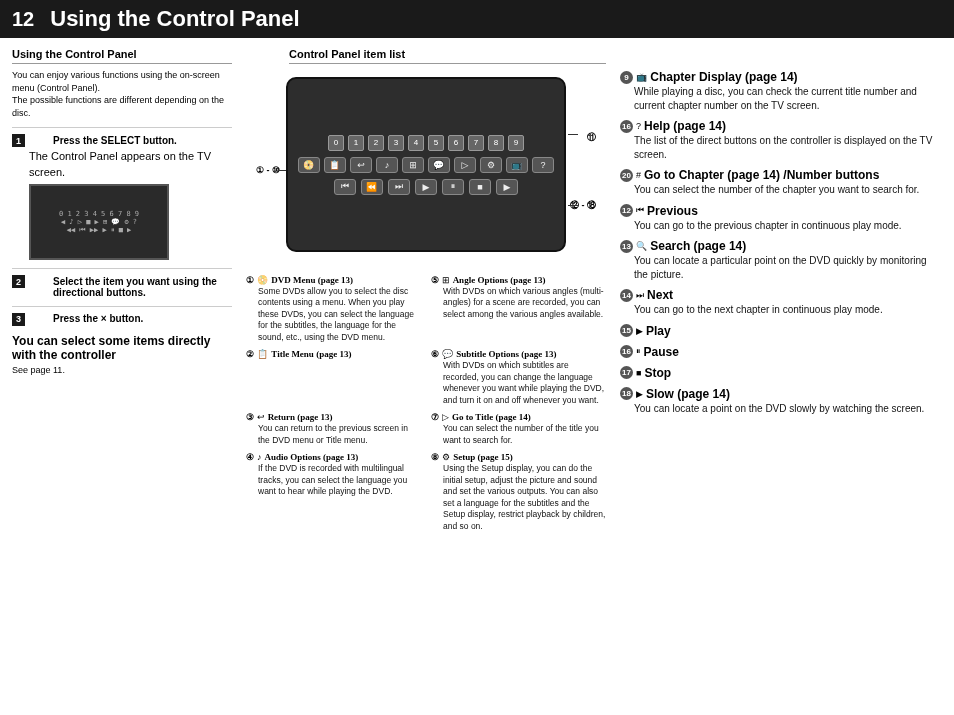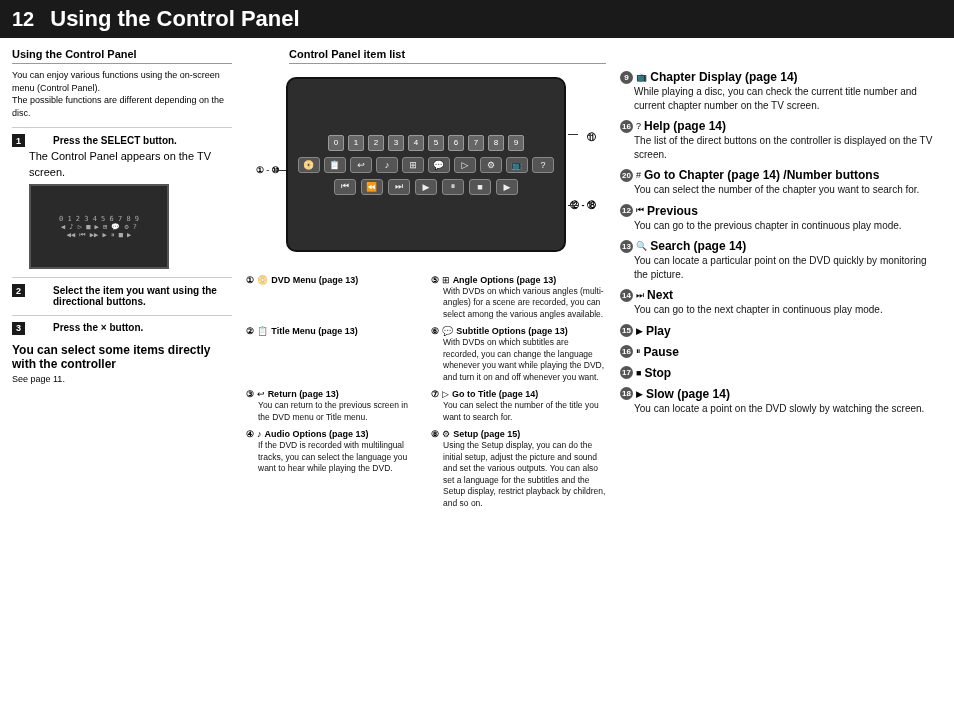--- a/index.html
+++ b/index.html
@@ -99,21 +99,21 @@
       font-size: 11px;
       line-height: 1.4;
       margin-left: 17px;
     }
 
     
     .tv-screen {
       background: #2a2a2a;
       border: 2px solid #555;
       width: 140px;
-      height: 85px;
+      height: 76px;
       margin: 4px 0 4px 17px;
       display: flex;
       align-items: center;
       justify-content: center;
       overflow: hidden;
     }
     .tv-screen-inner {
       font-size: 7px;
       color: #aaa;
       text-align: center;
@@ -196,20 +196,21 @@
       font-weight: bold;
     }
 
     .item-icon {
       font-size: 9px;
     }
 
     .item-title {
       font-size: 9px;
       font-weight: bold;
+      font-family: Liberation Serif, serif;
     }
 
     .item-desc {
       font-size: 8.5px;
       line-height: 1.35;
       color: #111;
       margin-left: 12px;
     }
 
     
@@ -360,38 +361,39 @@
           <div class="remote-btn-icon">⏮</div>
           <div class="remote-btn-icon">⏪</div>
           <div class="remote-btn-icon">⏭</div>
           <div class="remote-btn-icon">▶</div>
           <div class="remote-btn-icon">⏸</div>
           <div class="remote-btn-icon">■</div>
           <div class="remote-btn-icon">▶</div>
         </div>
       </div>
 
-      <div style="position:absolute; left:0; top:50%; transform:translateY(-50%); font-size:9px; font-weight:bold;font-family:Liberation Serif, serif;">① - ⑩</div>
+      <div style="position:absolute; left:0; top:50%; transform:translateY(-50%); font-size:9px; font-weight:bold;">① - ⑩</div>
 
       <div style="position:absolute; left:22px; top:50%; width:8px; height:1px; background:#333;"></div>
 
       <div style="position:absolute; right:0; top:30%; font-size:9px; font-weight:bold;">⑪</div>
       <div style="position:absolute; right:18px; top:32%; width:10px; height:1px; background:#333;"></div>
 
       <div style="position:absolute; right:0; top:65%; font-size:9px; font-weight:bold;">⑫ - ⑱</div>
       <div style="position:absolute; right:18px; top:68%; width:10px; height:1px; background:#333;"></div>
     </div>
 
     <div class="items-grid">
       <div class="item-entry">
         <div class="item-header">
           <span class="item-num">①</span>
           <span class="item-icon">📀</span>
           <span class="item-title">DVD Menu (page 13)</span>
         </div>
+        <div class="item-desc">Some DVDs allow you to select the disc contents using a menu. When you play these DVDs, you can select the language for the subtitles, the language for the sound, etc., using the DVD menu.</div>
       </div>
       <div class="item-entry">
         <div class="item-header">
           <span class="item-num">⑤</span>
           <span class="item-icon">⊞</span>
           <span class="item-title">Angle Options (page 13)</span>
         </div>
         <div class="item-desc">With DVDs on which various angles (multi-angles) for a scene are recorded, you can select among the various angles available.</div>
       </div>
       <div class="item-entry">

